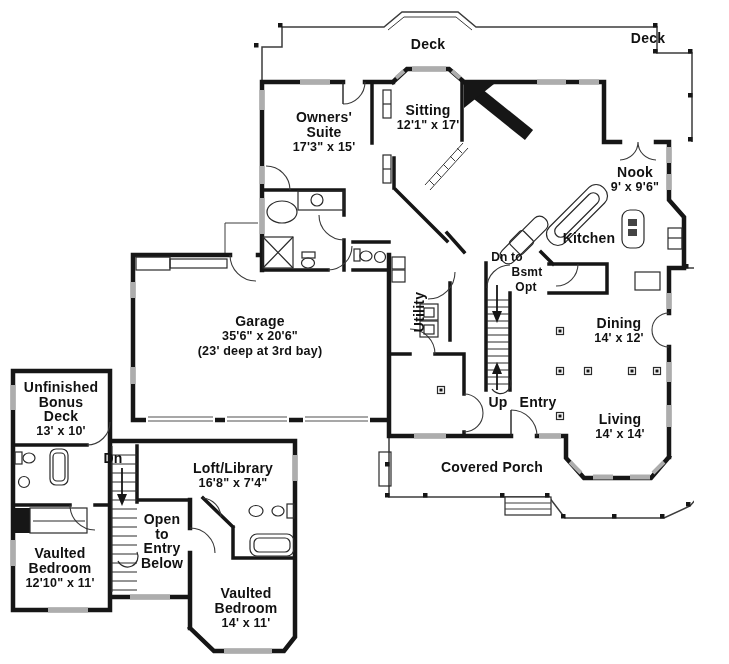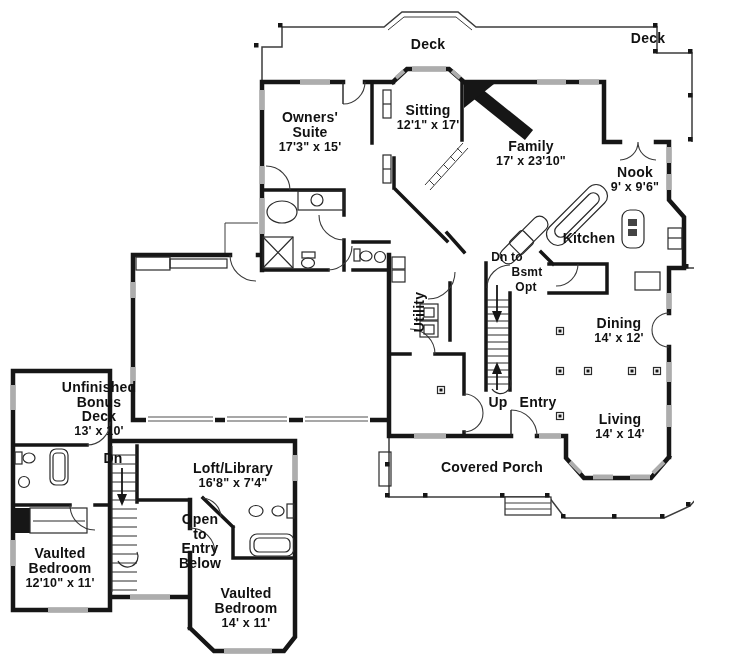--- a/index.html
+++ b/index.html
@@ -3,21 +3,21 @@
 <meta charset="utf-8">
 <style>
   html,body{margin:0;padding:0;background:#fff;}
   .stage{position:relative;width:694px;height:664px;background:var(--background,#fff);
          font-family:"Liberation Sans",sans-serif;overflow:hidden;}
   .stage svg{position:absolute;left:0;top:0;}
   .lbl{position:absolute;transform:translateX(-50%);text-align:center;color:#111;
        font-weight:700;font-size:14px;line-height:15px;white-space:nowrap;letter-spacing:.2px;}
   .lbl .dims{font-size:12.5px;}
   .lbl.small{font-size:12px;line-height:14px;}
-  .lbl.tight{line-height:14.5px;margin-left:38px;}
+  .lbl.tight{line-height:14.5px;}
   .lbl.rot{transform:translate(-50%,-50%) rotate(-90deg);}
   
   .w-outer{stroke:var(--wall,#161616);stroke-width:4.5;fill:none;stroke-linecap:square;}
   .w-inner{stroke:var(--wall,#161616);stroke-width:3.5;fill:none;stroke-linecap:square;}
   .thin{stroke:var(--thin-line,#3c3c3c);stroke-width:1.5;fill:none;}
   .thin2{stroke:var(--thin-line,#3c3c3c);stroke-width:1;fill:none;}
   .win{stroke:var(--window,#adadad);stroke-width:5;fill:none;}
   .win4{stroke:var(--window,#adadad);stroke-width:4;fill:none;}
   .arc{stroke:#3a3a3a;stroke-width:1.1;fill:none;}
   .leaf{stroke:#222;stroke-width:1.4;fill:none;}
@@ -271,35 +271,31 @@
 </svg>
 
   <div class="lbl" style="left:428px;top:37px">
     <div>Deck</div>
   </div>
 
   <div class="lbl" style="left:648px;top:31px">
     <div>Deck</div>
   </div>
 
-  <div class="lbl" style="left:310px;top:110px">
+  <div class="lbl" style="left:324px;top:110px">
     <div>Owners'</div>
     <div>Suite</div>
     <div class="dims">17'3" x 15'</div>
   </div>
 
   <div class="lbl" style="left:428px;top:103px">
     <div>Sitting</div>
     <div class="dims">12'1" x 17'</div>
   </div>
 
-  <div class="lbl" style="left:531px;top:139px">
-    <div>Family</div>
-    <div class="dims">17' x 23'10"</div>
-  </div>
 
   <div class="lbl" style="left:635px;top:165px">
     <div>Nook</div>
     <div class="dims">9' x 9'6"</div>
   </div>
 
   <div class="lbl" style="left:589px;top:231px">
     <div>Kitchen</div>
   </div>
 
@@ -333,20 +329,25 @@
 
   <div class="lbl" style="left:620px;top:412px">
     <div>Living</div>
     <div class="dims">14' x 14'</div>
   </div>
 
   <div class="lbl" style="left:492px;top:460px">
     <div>Covered Porch</div>
   </div>
 
+  <div class="lbl" style="left:260px;top:314px">
+    <div>Garage</div>
+    <div class="dims">35'6" x 20'6"</div>
+    <div class="dims">(23' deep at 3rd bay)</div>
+  </div>
 
   <div class="lbl tight" style="left:61px;top:380px">
     <div>Unfinished</div>
     <div>Bonus</div>
     <div>Deck</div>
     <div class="dims">13' x 10'</div>
   </div>
 
   <div class="lbl" style="left:113px;top:451px">
     <div>Dn</div>

